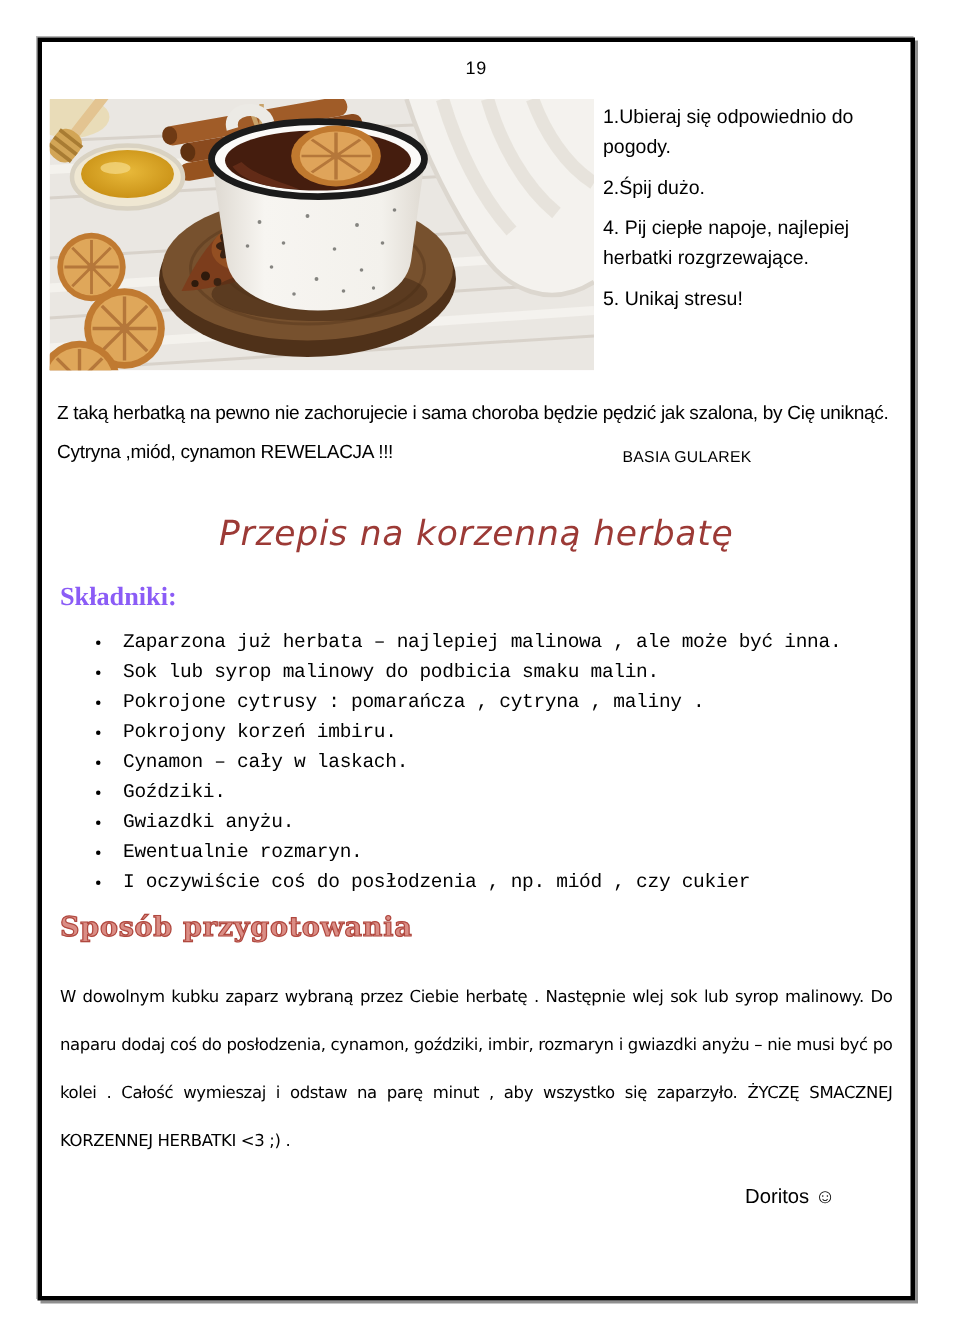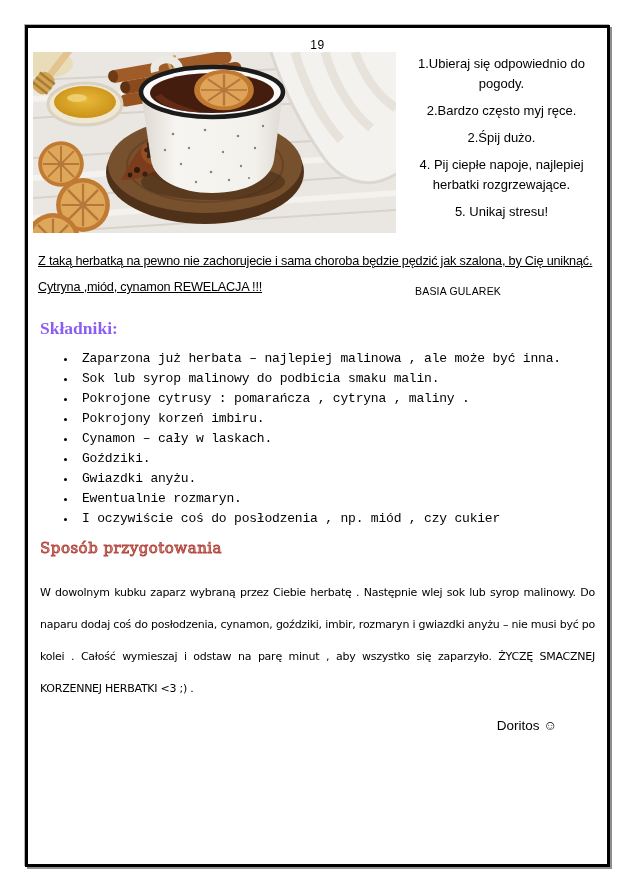--- a/index.html
+++ b/index.html
@@ -20,22 +20,22 @@
     overflow: hidden;
   }
   .page-number {
     margin-top: 10px;
     text-align: center;
     font-size: 12px;
     letter-spacing: 0.5px;
   }
   .figure-row {
     display: flex;
+    margin-top: 14px;
     align-items: flex-start;
-    text-align: center;
   }
   .photo-wrap {
     margin-left: 5px;
     width: 363px; height: 181px;
     flex: 0 0 auto;
     overflow: hidden;
   }
   .tips {
     margin-left: 6px;
     margin-right: 6px;
@@ -45,21 +45,20 @@
     line-height: 20px;
   }
   .tips .tip { margin-bottom: 7px; }
   .intro {
     margin: 15px 10px 0 10px;
     font-size: 12.7px;
     letter-spacing: -0.2px;
     line-height: 26px;
     white-space: nowrap;
     overflow: hidden;
-    text-decoration: underline;
   }
   .intro .line2 { position: relative; }
   .intro .author {
     position: absolute;
     left: 377px; top: 4px;
     font-size: 10.5px;
     letter-spacing: 0.2px;
   }
   .recipe-title {
     margin-top: 29px;
@@ -88,22 +87,22 @@
   ul.ingredients li {
     padding-left: 6px;
     line-height: 19.5px;
     margin-bottom: 0.5px;
     font-family: Liberation Mono, monospace;
   }
   ul.ingredients li::marker { font-size: 0.75em; }
   .method-heading {
     margin: 10px 10px 0 12px;
     font-family: "DejaVu Serif", serif;
-    font-weight: normal;
-    font-size: 15px;
+    font-weight: bold;
+    font-size: 18px;
     letter-spacing: 0.5px;
     color: #da8d85;
     -webkit-text-stroke: 0.8px #b0483f;
     text-shadow: 0 0 0.5px #b0483f;
   }
   .method-text {
     margin: 20px 12px 0 12px;
     font-family: "DejaVu Sans", sans-serif;
     font-size: 11px;
     letter-spacing: -0.25px;
@@ -259,35 +258,35 @@
         </g>
 
         <use href="#oslice" transform="translate(28,112) scale(0.95)"></use>
         <use href="#oslice" transform="translate(50,153) scale(1.12)"></use>
         <use href="#oslice" transform="translate(20,188) scale(1.12)"></use>
       </svg>
     </div>
 
     <div class="tips">
       <div class="tip">1.Ubieraj się odpowiednio do pogody.</div>
-      <div class="tip">2.Bardzo często myj ręce.</div>
       <div class="tip">2.Śpij dużo.</div>
       <div class="tip">4. Pij ciepłe napoje, najlepiej herbatki rozgrzewające.</div>
       <div class="tip">5. Unikaj stresu!</div>
     </div>
   </div>
 
   <div class="intro">
     <div class="line1">Z taką herbatką na pewno nie zachorujecie i sama choroba będzie pędzić jak szalona, by Cię uniknąć.</div>
     <div class="line2">
       <span>Cytryna ,miód, cynamon REWELACJA !!!</span>
       <span class="author">BASIA GULAREK</span>
     </div>
   </div>
 
+  <div class="recipe-title">Przepis na korzenną herbatę</div>
 
   <div class="ingredients-heading">Składniki:</div>
 
   <ul class="ingredients">
     <li>Zaparzona już herbata – najlepiej malinowa , ale może być inna.</li>
     <li>Sok lub syrop malinowy do podbicia smaku malin.</li>
     <li>Pokrojone cytrusy : pomarańcza , cytryna , maliny .</li>
     <li>Pokrojony korzeń imbiru.</li>
     <li>Cynamon – cały w laskach.</li>
     <li>Goździki.</li>

